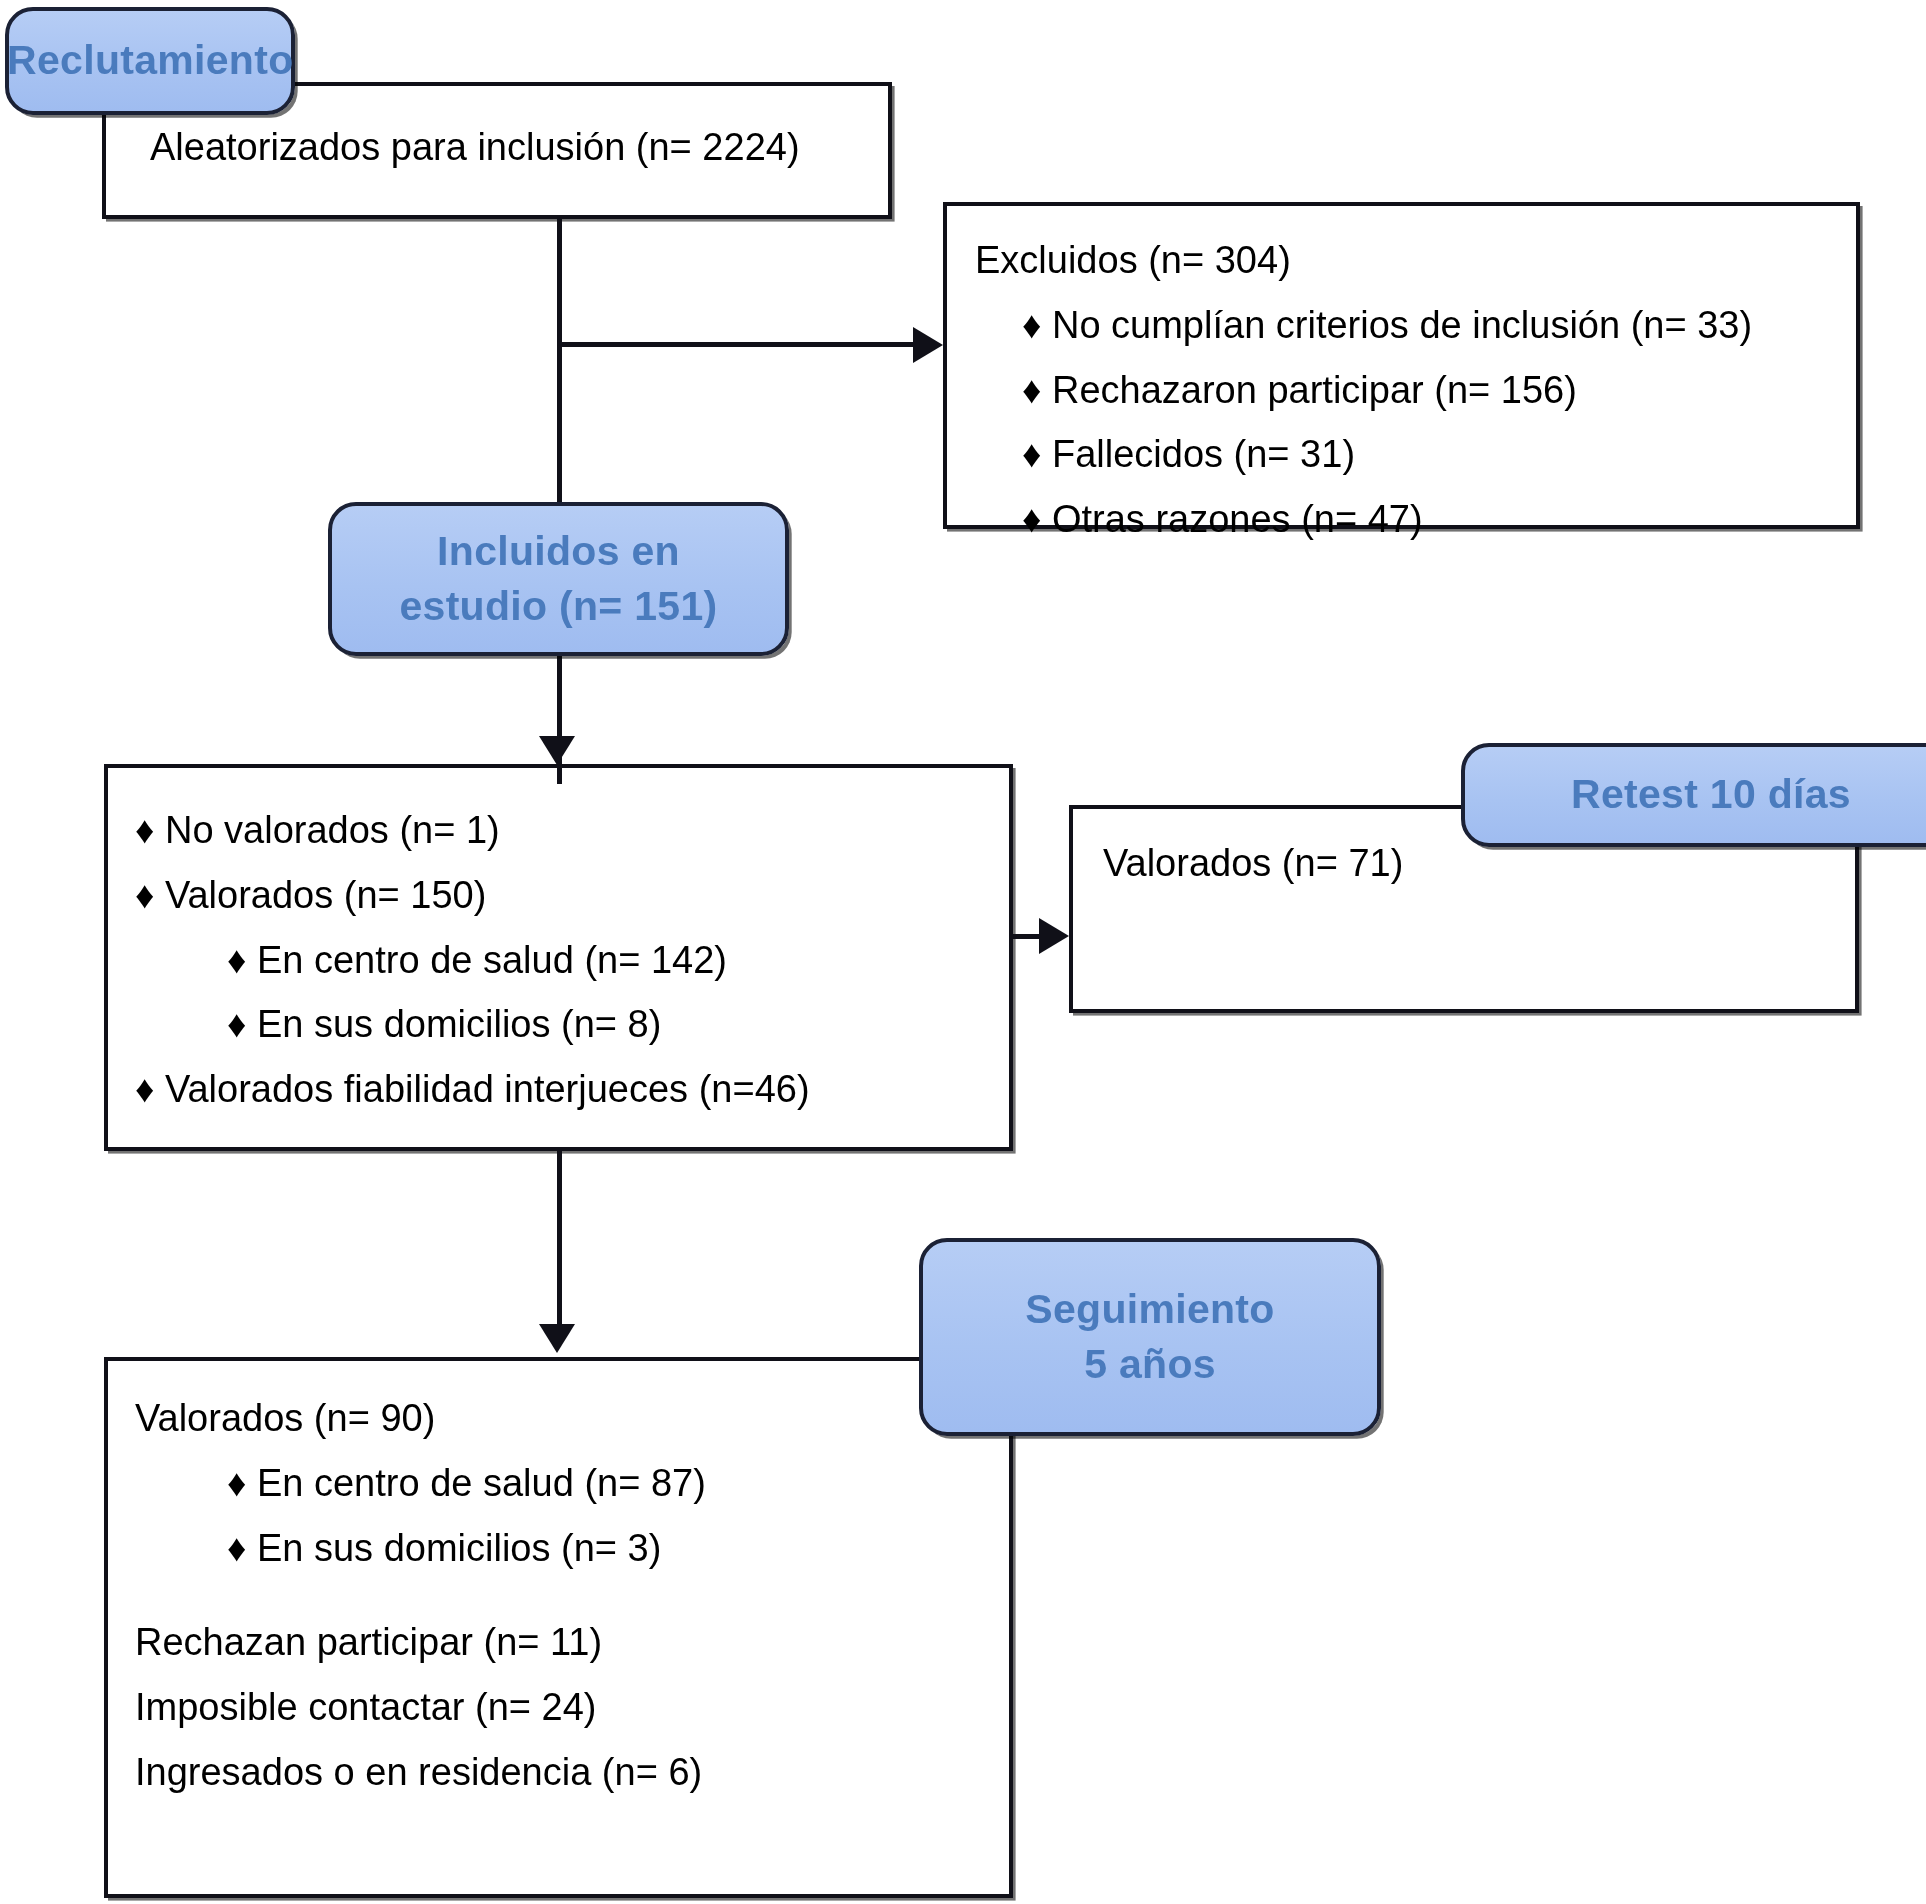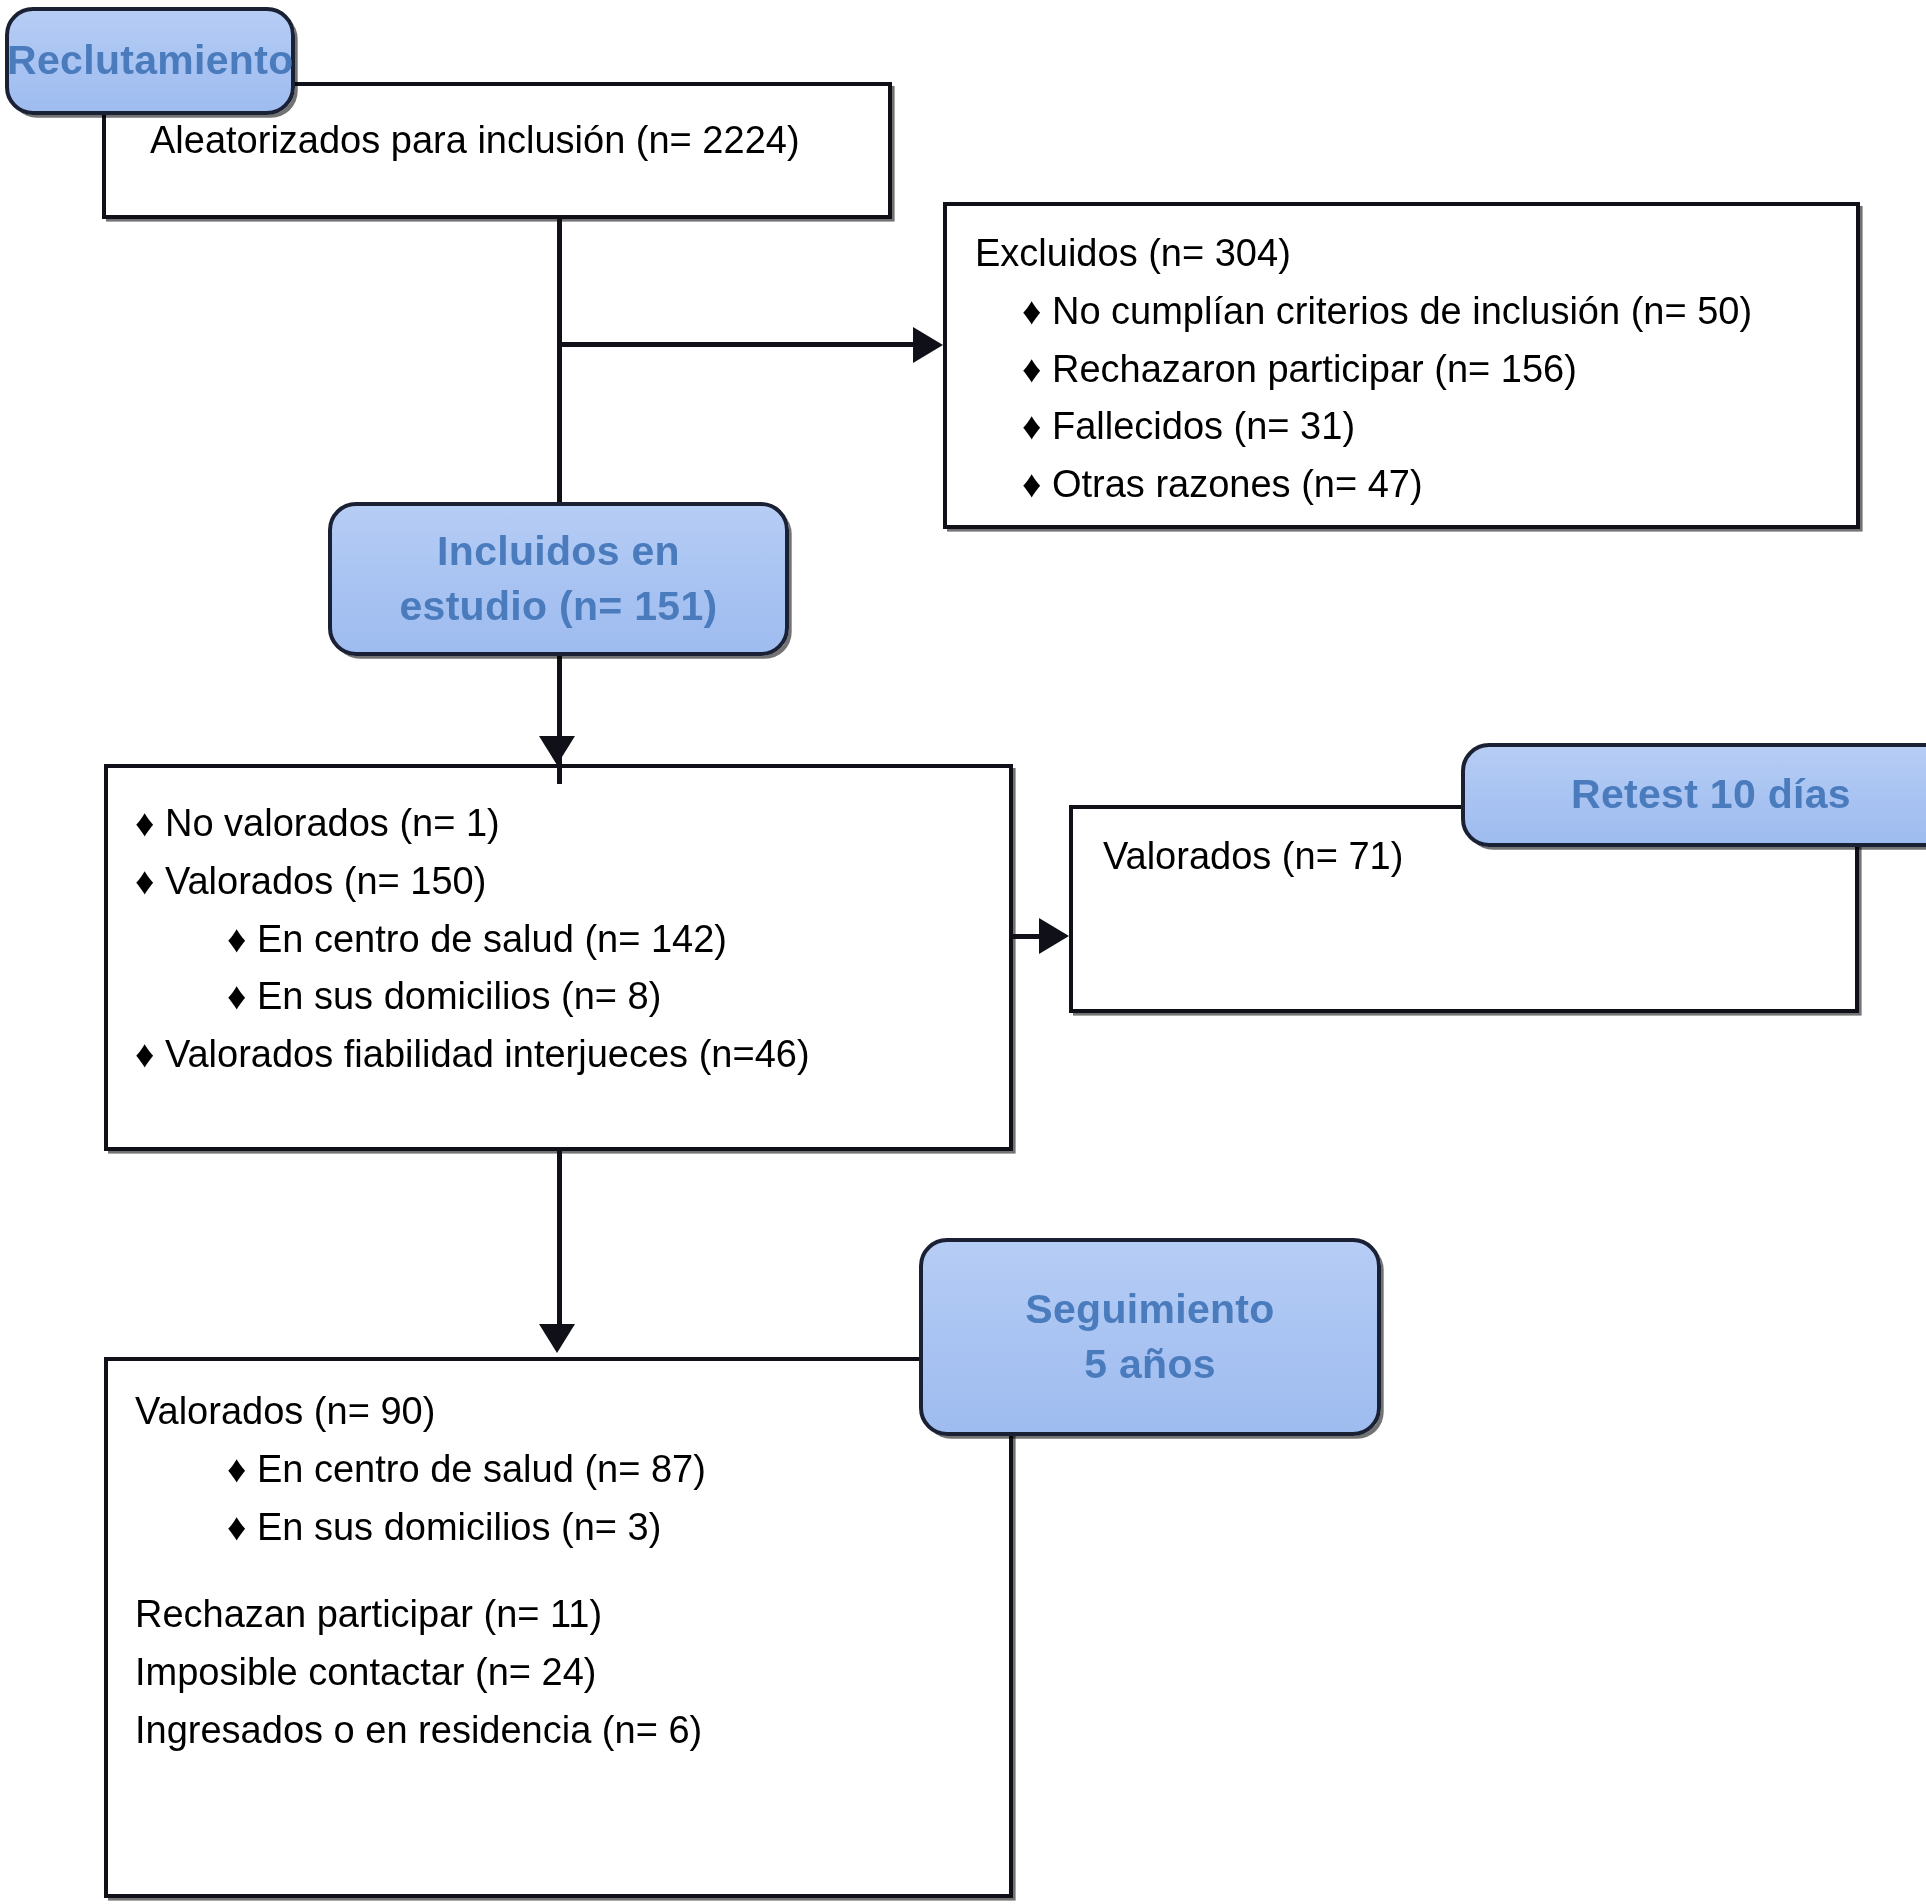--- a/index.html
+++ b/index.html
@@ -51,21 +51,21 @@
 
   
   .body-text{
     position:absolute;
     color:#000000;
     font-size:38px;
     line-height:1.52;
     white-space:nowrap;
     z-index:20;
   }
-  .body-text .ln{display:block;}
+  .body-text .ln{display:block;margin-top:7px;}
   .ind1{padding-left:47px;}
   .ind2{padding-left:92px;}
   .gap{height:30px;display:block;}
 </style>
 </head>
 <body>
 
 <div id="stage">
 
   <div class="blue" style="left:5.3px;top:6.6px;width:290px;height:108px;font-size:41px;">
@@ -77,21 +77,21 @@
     <span class="ln">Aleatorizados  para inclusión  (n= 2224)</span>
   </div>
 
   <div class="vline" style="left:557px;top:219px;height:565px;"></div>
   <div class="hline" style="left:557px;top:342px;width:356px;"></div>
   <div class="arrow-right" style="left:913px;top:327px;"></div>
 
   <div class="rect" style="left:943px;top:202px;width:917px;height:327px;"></div>
   <div class="body-text" style="left:975px;top:225px;">
     <span class="ln">Excluidos  (n= 304)</span>
-    <span class="ln ind1">♦  No cumplían criterios de inclusión  (n= 50)</span>
+    <span class="ln ind1">♦  No cumplían criterios de inclusión  (n= 33)</span>
     <span class="ln ind1">♦  Rechazaron participar (n= 156)</span>
     <span class="ln ind1">♦  Fallecidos (n= 31)</span>
     <span class="ln ind1">♦  Otras razones (n= 47)</span>
   </div>
 
   <div class="blue" style="left:328px;top:502px;width:461px;height:154px;font-size:41px;">
     <span>Incluidos en</span>
     <span>estudio (n=  151)</span>
   </div>
 

